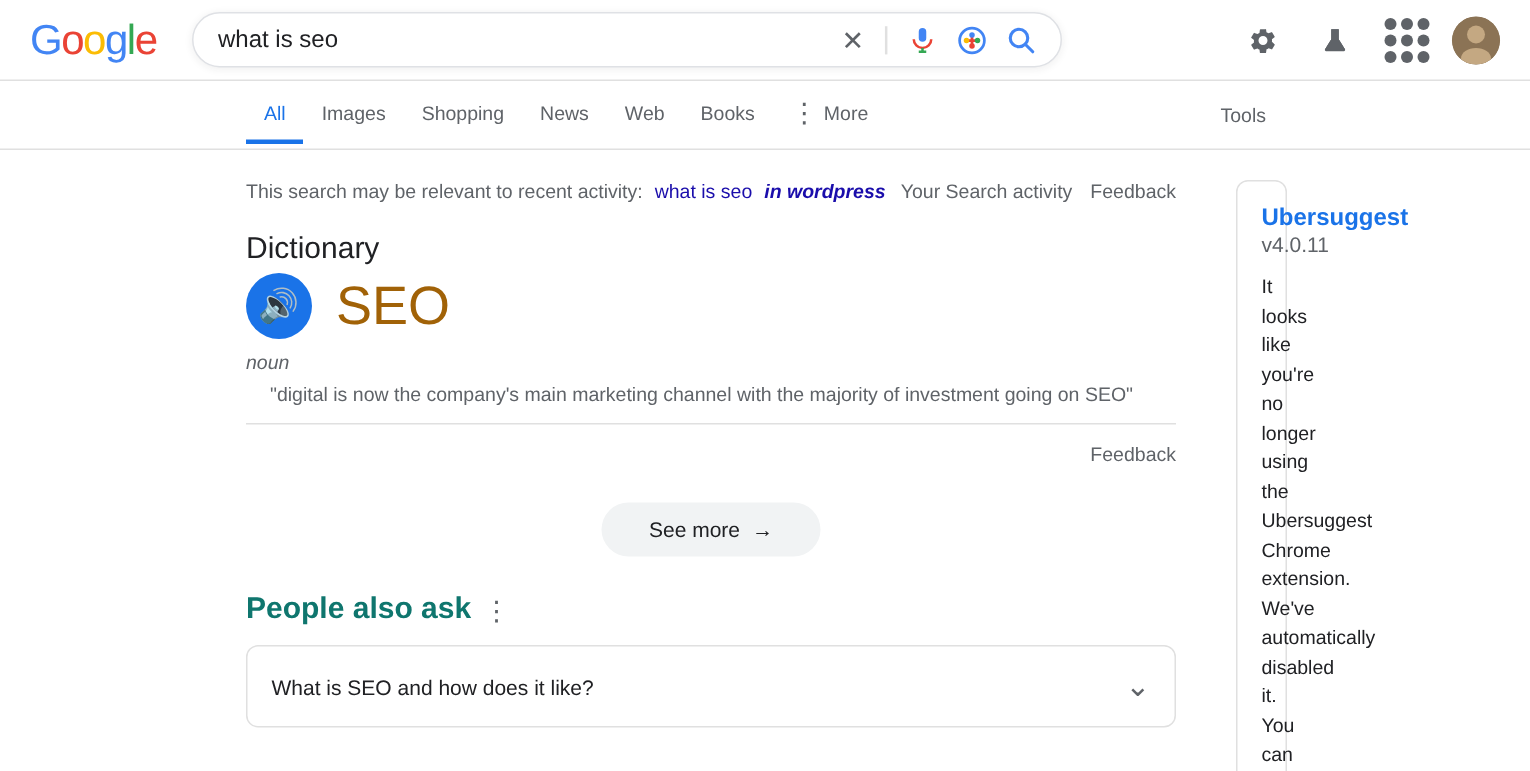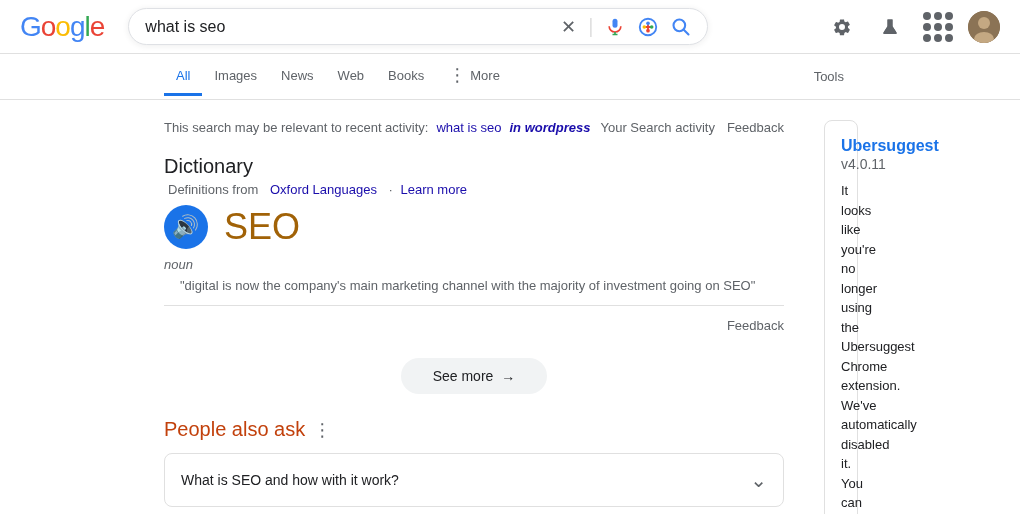--- a/index.html
+++ b/index.html
@@ -59,21 +59,21 @@
 
     .feedback-right { text-align: right; font-size: 13px; color: #5f6368; margin-bottom: 8px; cursor: pointer; }
 
     
     .see-more-wrap { display: flex; justify-content: center; margin-bottom: 24px; }
     .see-more-btn { display: flex; align-items: center; gap: 8px; padding: 10px 32px; border-radius: 24px; background: #f1f3f4; border: none; font-size: 14px; color: #202124; cursor: pointer; font-family: Arial, sans-serif; margin-top: 17px; }
 
     
     .paa-section { margin-bottom: 24px; }
     .paa-header { display: flex; align-items: center; gap: 8px; margin-bottom: 12px; }
-    .paa-title { font-size: 20px; font-weight: 400; color: #c2410c; }
+    .paa-title { font-size: 20px; font-weight: 700; color: #0f766e; }
     .paa-dots { color: #5f6368; cursor: pointer; font-size: 18px; }
     .paa-item { border: 1px solid #e0e0e0; border-radius: 8px; margin-bottom: 4px; display: flex; align-items: center; padding: 14px 16px; cursor: pointer; }
     .paa-question { flex: 1; font-size: 14px; color: #202124; }
     .paa-chevron { color: #5f6368; font-size: 20px; }
 
     
     .right { flex: 1; min-width: 0; }
 
     
     .ubersuggest-card { border: 1px solid #e0e0e0; border-radius: 8px; padding: 16px; margin-bottom: 16px; }
@@ -188,20 +188,23 @@
 </div>
 
 <div class="nav-tabs">
   <a class="nav-tab active">
     <span>All</span>
   </a>
   <a class="nav-tab">
     <span>Images</span>
   </a>
   <a class="nav-tab">
+    <span>Shopping</span>
+  </a>
+  <a class="nav-tab">
     <span>News</span>
   </a>
   <a class="nav-tab">
     <span>Web</span>
   </a>
   <a class="nav-tab">
     <span>Books</span>
   </a>
   <a class="nav-tab nav-tab-more">
     <span style="font-size:18px;color:#5f6368;">⋮</span>
@@ -219,28 +222,20 @@
       <a href="#" style="color:#1a0dab;text-decoration:none;">what is seo</a>
       <a href="#" style="color:#1a0dab;font-weight:bold;font-style:italic;text-decoration:none;text-align:center;">in wordpress</a>
       <div class="relevance-right">
         <a href="#" style="color:#5f6368;text-decoration:none;">Your Search activity</a>
         <a href="#" style="color:#5f6368;text-decoration:none;">Feedback</a>
       </div>
     </div>
 
     <div class="dictionary-section">
       <h2 style="font-size:20px;font-weight:400;color:#202124;margin-bottom:4px;">Dictionary</h2>
-      <div class="dict-source">
-        <span>Definitions from</span>
-        <a href="#">
-          <span>Oxford Languages</span>
-        </a>
-        <span> · </span>
-        <a href="#">Learn more</a>
-      </div>
 
       <div class="dict-word-row">
         <button class="speaker-btn">
           <span class="speaker-icon">🔊</span>
         </button>
         <span class="dict-word">SEO</span>
       </div>
 
       <div class="dict-pos">noun</div>
       <div class="dict-example">"digital is now the company's main marketing channel with the majority of investment going on SEO"</div>
@@ -255,21 +250,21 @@
         <span>→</span>
       </button>
     </div>
 
     <div class="paa-section">
       <div class="paa-header">
         <span class="paa-title">People also ask</span>
         <span class="paa-dots">⋮</span>
       </div>
       <div class="paa-item">
-        <span class="paa-question">What is SEO and how with it work?</span>
+        <span class="paa-question">What is SEO and how does it like?</span>
         <span class="paa-chevron">⌄</span>
       </div>
     </div>
   </div>
 
   <div class="right">
 
     <div class="ubersuggest-card">
       <div class="ubersuggest-title">
         <span>Ubersuggest</span>

